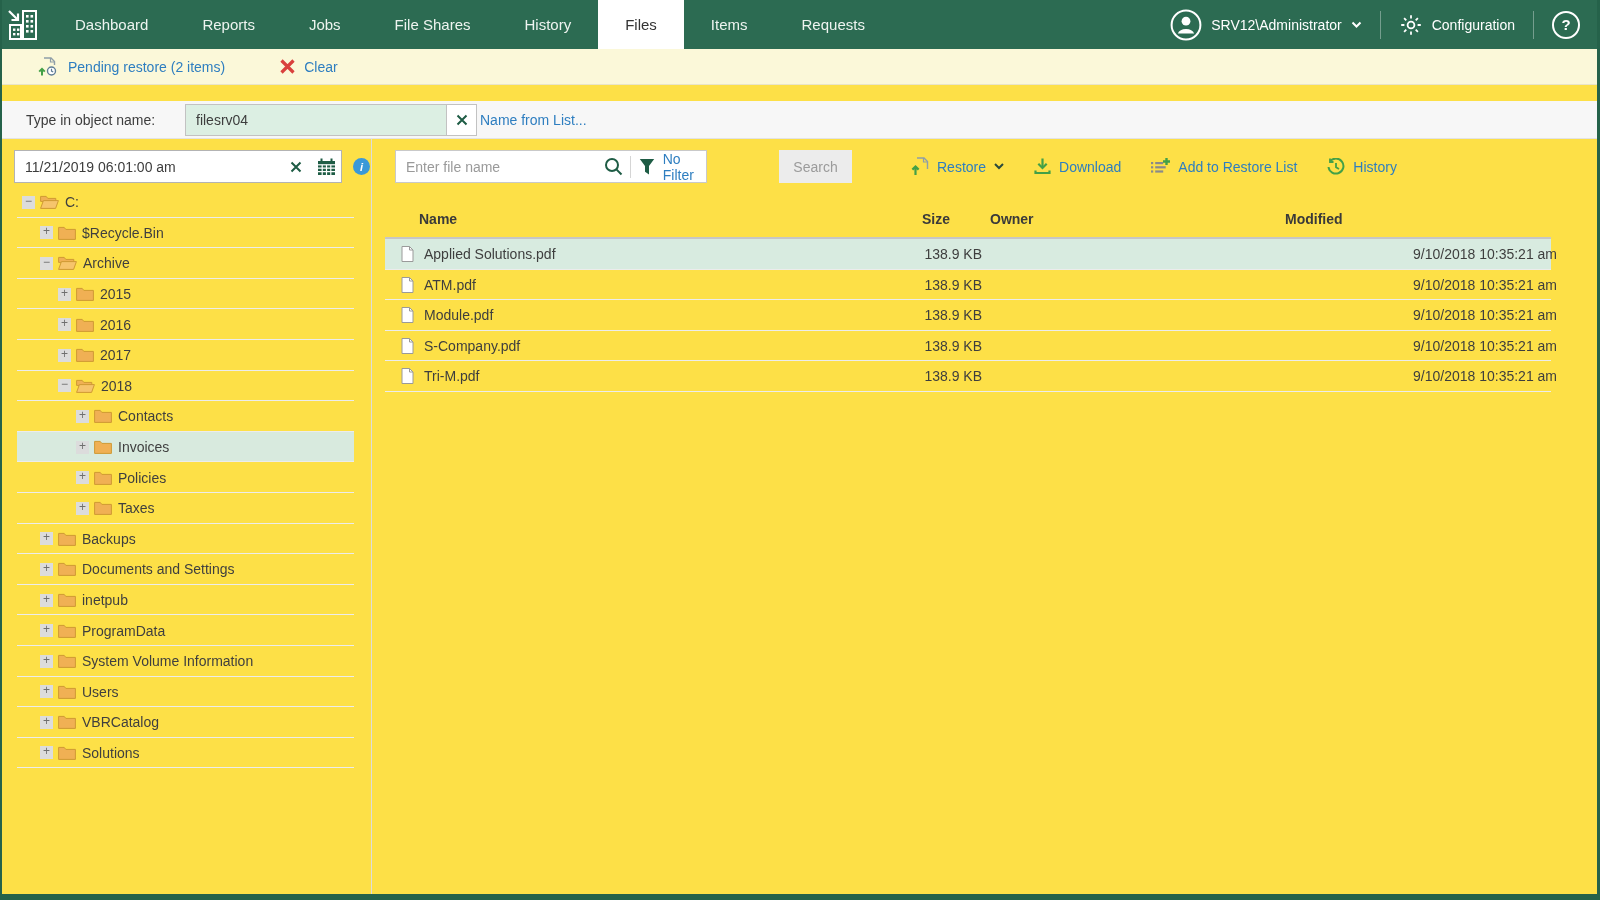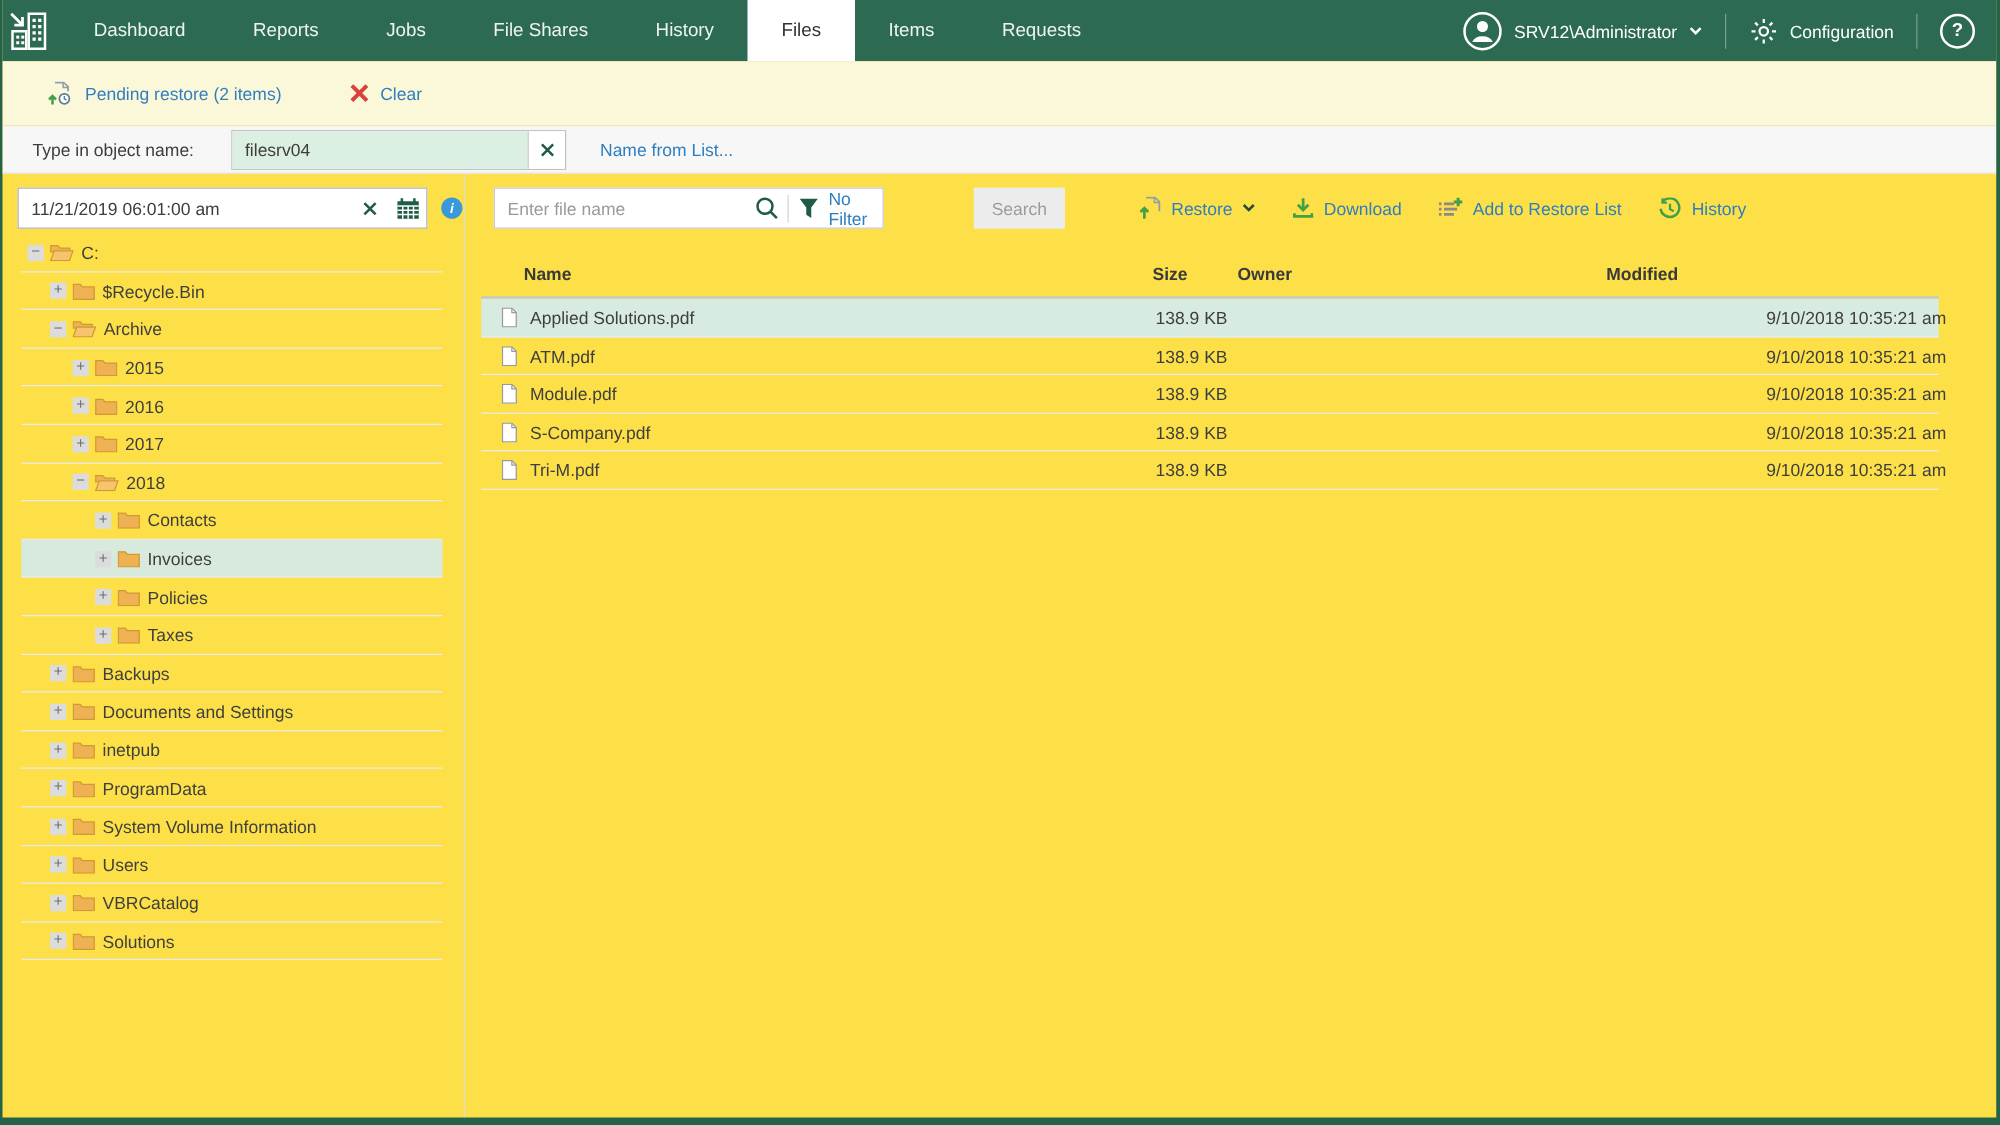--- a/index.html
+++ b/index.html
@@ -13,28 +13,28 @@
   .nav-logo { width:48px; display:flex; align-items:center; justify-content:center; }
   .nav-tabs { display:flex; align-items:stretch; }
   .nav-tab { display:flex; align-items:center; padding:0 27px; color:#eef4f0; font-size:15px; cursor:pointer; }
   .nav-tab.active { background:#fff; color:#333; }
   .nav-right { margin-left:auto; display:flex; align-items:center; gap:12px; padding-right:20px; }
   .nav-sep { width:1px; height:28px; background:rgba(255,255,255,0.35); margin:0 6px; }
   .nav-user, .nav-config { display:flex; align-items:center; gap:9px; color:#fff; font-size:14px; cursor:pointer; }
   .help-circle { width:28px; height:28px; border:2px solid #fff; border-radius:50%; color:#fff; font-size:15px; font-weight:bold; display:flex; align-items:center; justify-content:center; cursor:pointer; }
 
   
-  .banner { position:absolute; top:49px; left:0; right:0; height:52px; background:#fbf8d9; border-bottom:1px solid #e9e5c9; display:flex; align-items:center; padding-left:36px; }
+  .banner { position:absolute; top:49px; left:0; right:0; height:36px; background:#fbf8d9; border-bottom:1px solid #e9e5c9; display:flex; align-items:center; padding-left:36px; }
   .banner-link { display:flex; align-items:center; gap:9px; color:#2e7ec0; font-size:14px; cursor:pointer; }
   .banner-clear { display:flex; align-items:center; gap:8px; color:#2e7ec0; font-size:14px; margin-left:54px; cursor:pointer; }
 
   
   .objectbar { position:absolute; top:101px; left:0; right:0; height:38px; background:#f7f7f7; border-bottom:1px solid #e3e3e3; display:flex; align-items:center; }
   .objectbar-label { margin-left:24px; font-size:14px; color:#3d3d3d; }
-  .object-group { position:absolute; left:183px; top:3px; height:32px; width:268px; border:1px solid #c2c2c2; display:flex; background:#fff; }
+  .object-group { position:absolute; left:183px; top:3px; height:32px; width:292px; border:1px solid #c2c2c2; display:flex; background:#fff; }
   .object-input { flex:1; border:none; outline:none; background:#dcefe3; font-family:inherit; font-size:14px; color:#3d3d3d; padding:0 10px; }
   .object-clear { width:30px; border-left:1px solid #c2c2c2; background:#fff; display:flex; align-items:center; justify-content:center; cursor:pointer; }
   .pick-link { position:absolute; left:478px; color:#2e7ec0; font-size:14px; cursor:pointer; }
 
   
   .content { position:absolute; top:139px; left:0; right:0; bottom:0; }
   .left-panel { position:absolute; top:0; left:0; width:370px; bottom:0; border-right:1px solid #dcdcdc; }
   .datetime-box { position:absolute; left:12px; top:11px; width:328px; height:33px; border:1px solid #b3b3b3; background:#fff; display:flex; align-items:center; }
   .datetime-text { flex:1; padding-left:10px; font-size:14px; color:#3d3d3d; }
   .dt-btn { width:30px; display:flex; align-items:center; justify-content:center; cursor:pointer; }

